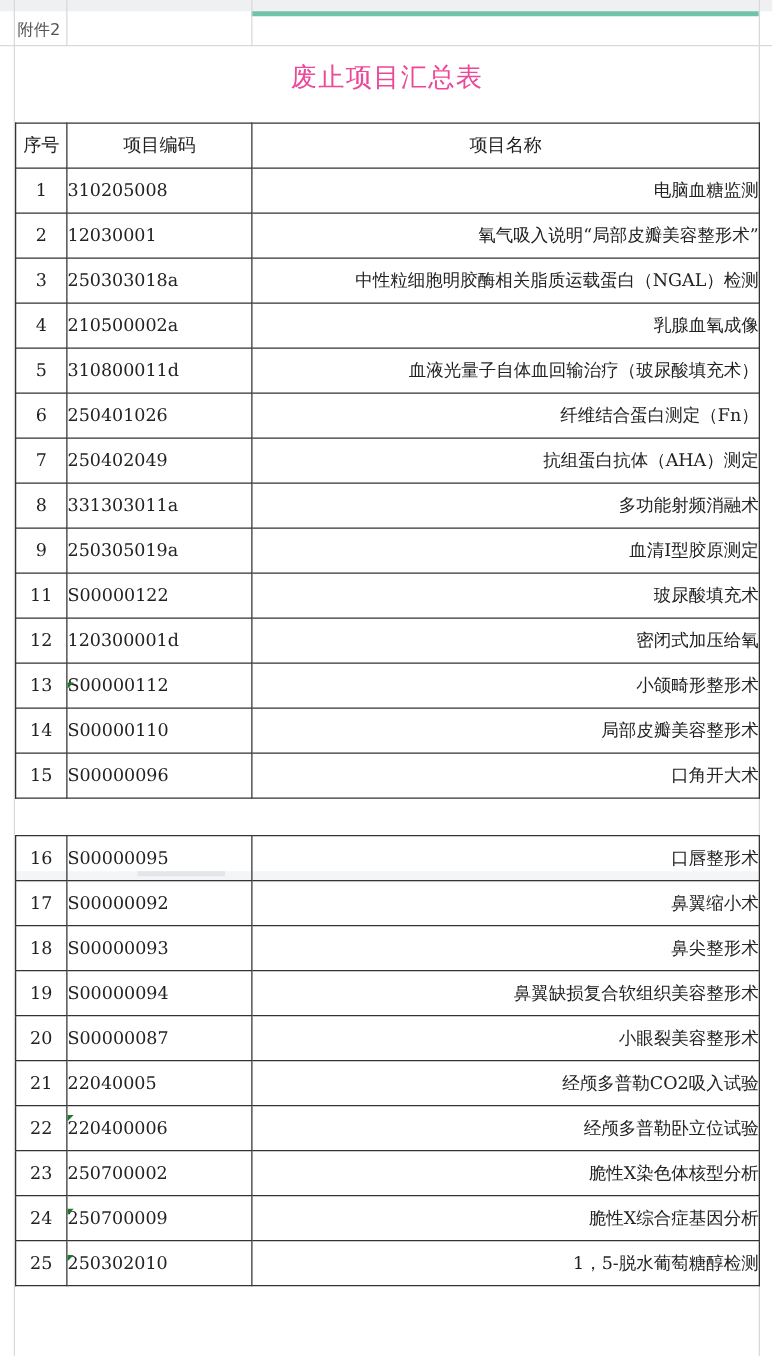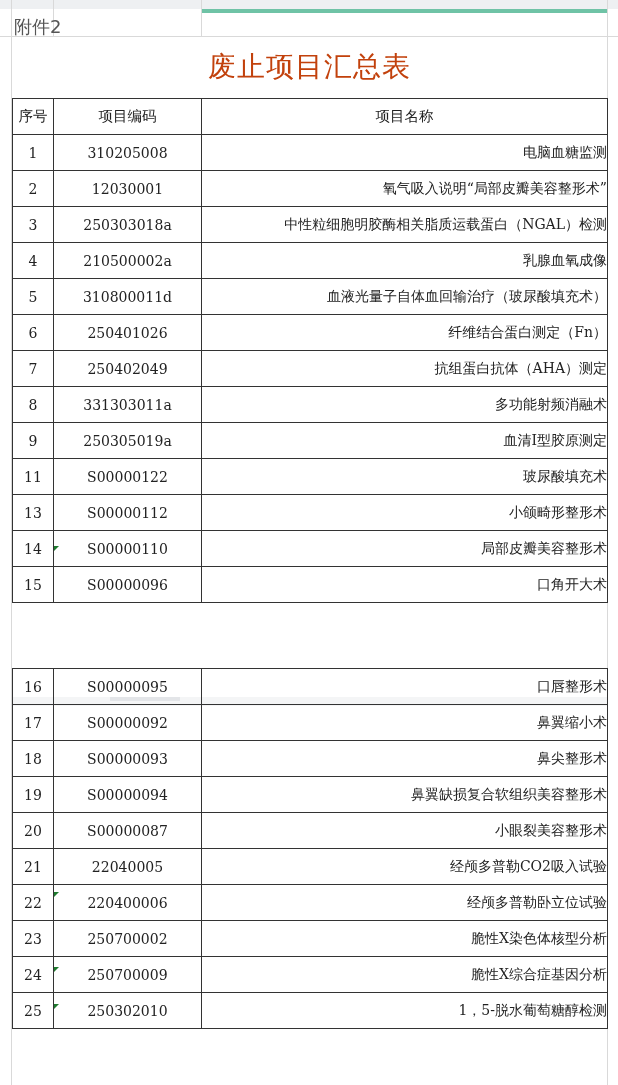--- a/index.html
+++ b/index.html
@@ -2,29 +2,29 @@
 <html><head>
 <meta charset="utf-8">
 <style>
   html, body { margin:0; padding:0; background:#ffffff; }
   body { width:618px; height:1085px; position:relative; overflow:hidden;
          font-family: "DejaVu Serif", "Liberation Serif", serif; color:#222; }
   .topbar { position:absolute; left:0; top:0; width:618px; height:9px; background:#eef0f2; }
   .greenline { position:absolute; left:201px; top:9px; width:406px; height:4px; background:#6fc3a6; }
   .gridv { position:absolute; top:0; width:1px; background:#d9d9d9; }
   .gridh { position:absolute; left:0; width:618px; height:1px; background:#d9d9d9; }
-  .attach { position:absolute; left:14px; top:15px; font-size:18px; color:#555;
+  .attach { position:absolute; left:14px; top:15px; font-size:13px; color:#555;
             font-family:"DejaVu Sans","Liberation Sans",sans-serif; }
   .title { position:absolute; left:12px; top:48px; width:595px; text-align:center;
-           font-size:28px; color:#c2410c; letter-spacing:1px; }
+           font-size:21px; color:#ec4899; letter-spacing:1px; }
   table { position:absolute; left:12px; border-collapse:collapse; table-layout:fixed; }
   td, th { border:1.5px solid #333; padding:0; height:35px; font-size:14px; font-weight:normal; }
   th { font-family:Liberation Mono, monospace; font-size:14.5px; text-align:center; }
   td.c0 { text-align:center; }
-  td.c1 { text-align:center; }
+  td.c1 { text-align:left; }
   td.c2 { text-align:right; padding-left:5px; }
   col.w0 { width:41px; } col.w1 { width:148px; } col.w2 { width:406px; }
   .tri { position:absolute; width:0; height:0; border-top:5px solid #1e7a2e; border-right:5px solid transparent; }
   .gapbar { position:absolute; left:12px; top:697px; width:595px; height:9px; background:#f4f5f6; }
   .gapshade { position:absolute; left:110px; top:697px; width:70px; height:4px; background:#e3e5e8; }
 </style>
 </head>
 <body>
 
 <div class="topbar"></div>
@@ -94,20 +94,25 @@
       </tr>
       <tr>
         <td class="c0">9</td>
         <td class="c1">250305019a</td>
         <td class="c2">血清I型胶原测定</td>
       </tr>
       <tr>
         <td class="c0">11</td>
         <td class="c1">S00000122</td>
         <td class="c2">玻尿酸填充术</td>
+      </tr>
+      <tr>
+        <td class="c0">12</td>
+        <td class="c1">120300001d</td>
+        <td class="c2">密闭式加压给氧</td>
       </tr>
       <tr>
         <td class="c0">13</td>
         <td class="c1">S00000112</td>
         <td class="c2">小颌畸形整形术</td>
       </tr>
       <tr>
         <td class="c0">14</td>
         <td class="c1">S00000110</td>
         <td class="c2">局部皮瓣美容整形术</td>

